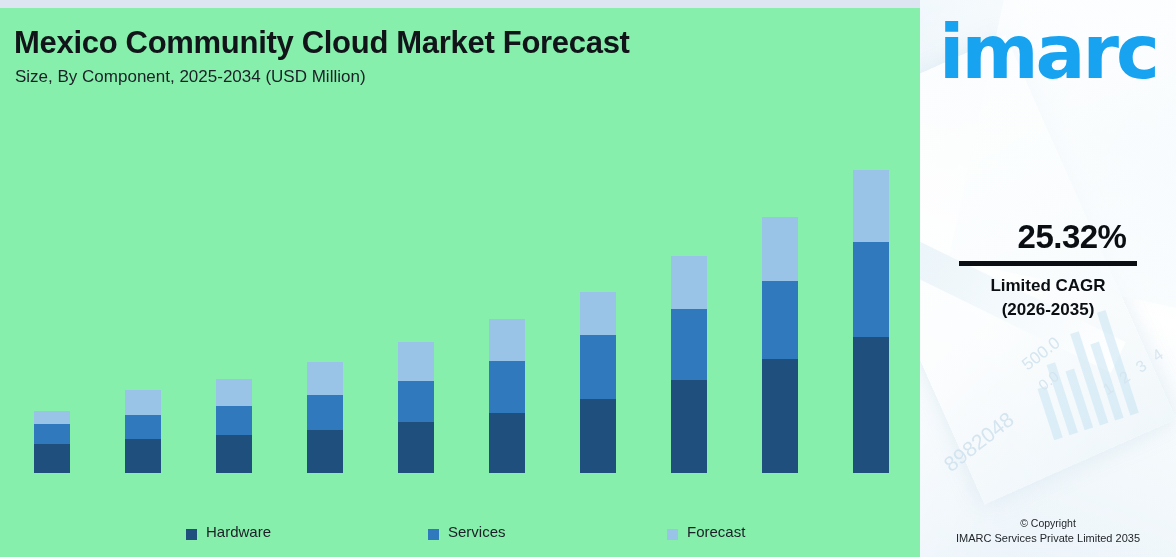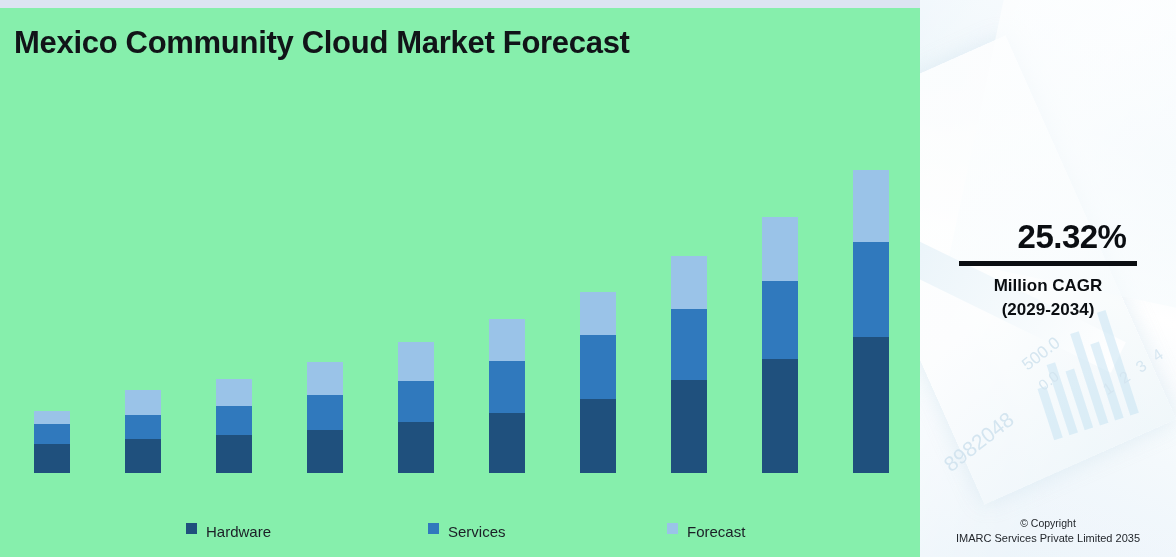--- a/index.html
+++ b/index.html
@@ -40,21 +40,21 @@
   .seg-hardware{background:#1f507d;}
   .seg-software{background:#3079bd;}
   .seg-services{background:#9ac3e8;}
 
   
   #legend{
     position:absolute;left:0;top:515px;width:920px;height:32px;
   }
   .legend-item{
     position:absolute;top:0;
-    display:flex;align-items:flex-start;gap:9px;
+    display:flex;align-items:flex-end;gap:9px;
     font-size:15px;color:#1b1f26;white-space:nowrap;
   }
   .legend-swatch{
     width:11px;height:11px;display:inline-block;flex:0 0 auto;
   }
 
   
   #brand-panel{
     position:absolute;left:920px;top:0;width:256px;height:557px;
     overflow:hidden;
@@ -134,20 +134,21 @@
   #copyright .line2{font-size:11px;}
 </style>
 </head>
 <body>
 
 <div id="page">
 
   <div id="chart-panel">
 
     <div id="title">Mexico Community Cloud Market Forecast</div>
+    <div id="subtitle">Size, By Component, 2025-2034 (USD Million)</div>
 
     <div id="plot">
 
       <div id="bars">
           <div class="bar-group" style="left: 34px;">
             <div class="bar-wrap">
               <div class="seg seg-services" style="height: 13px;"></div>
               <div class="seg seg-software" style="height: 20px;"></div>
               <div class="seg seg-hardware" style="height: 29px;"></div>
             </div>
@@ -246,27 +247,28 @@
         <i style="left:48px;height:96px;"></i>
       <i style="left:64px;height:80px;"></i>
         <i style="left:80px;height:108px;"></i>
     </div>
     <div class="bg-art" id="art-num1">8982048</div>
     <div class="bg-art" id="art-num2">500.0</div>
     <div class="bg-art" id="art-num3">0.0</div>
     <div class="bg-art" id="art-num4">1234</div>
 
     <div id="logo-block">
+      <div id="logo-mark">imarc</div>
     </div>
 
     <div id="cagr-block">
       <div id="cagr-value">25.32%</div>
       <div id="cagr-rule"></div>
-      <div id="cagr-label1">Million CAGR</div>
-      <div id="cagr-label2">(2029-2034)</div>
+      <div id="cagr-label1">Limited CAGR</div>
+      <div id="cagr-label2">(2026-2035)</div>
     </div>
 
     <div id="copyright">
       <div class="line1">© Copyright</div>
       <div class="line2">IMARC Services Private Limited 2035</div>
     </div>
   </div>
 </div>
 
 </body></html>

